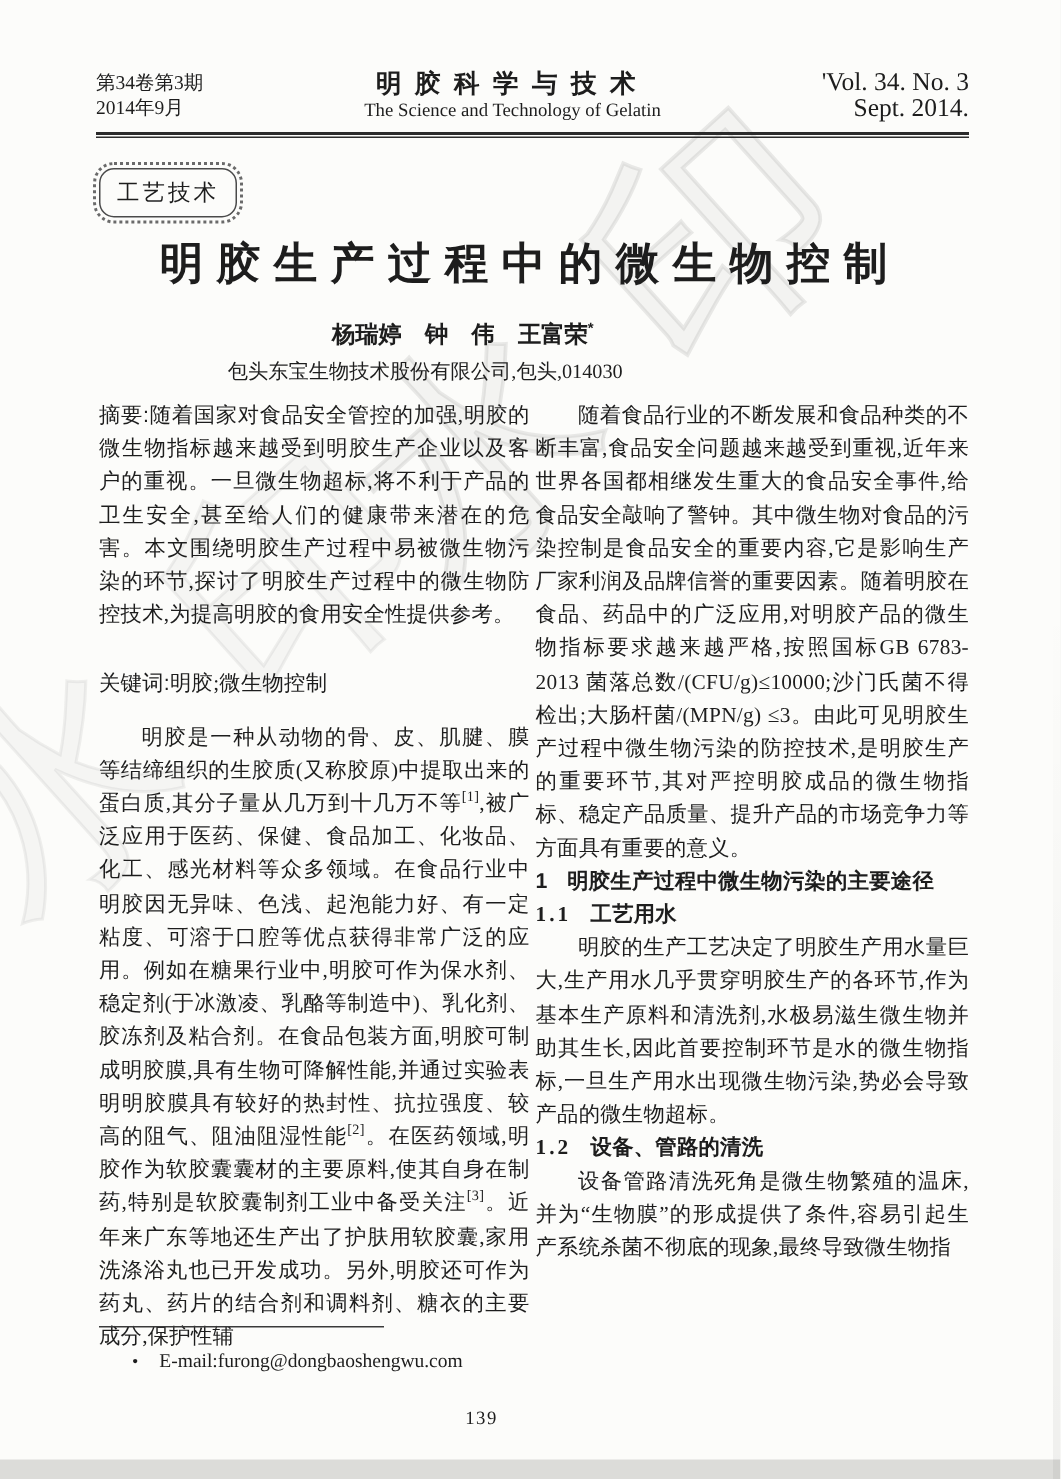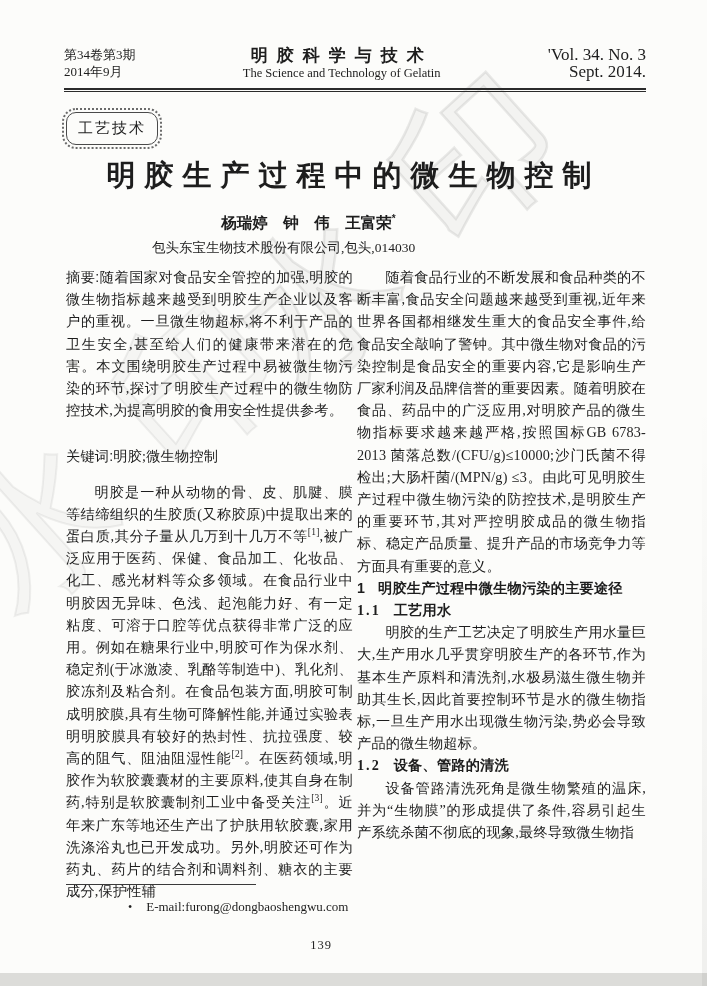--- a/index.html
+++ b/index.html
@@ -96,21 +96,20 @@
   }
   .h2 .num { margin-right:13px; letter-spacing:2px; }
   
   .foot-rule {
     position:absolute; top:884px; left:66px; width:190px;
     border-top:1.5px solid #3a3a3a; z-index:2;
   }
   .footnote {
     position:absolute; top:899px; left:88px; z-index:2;
     font-size:13px;
-    margin-left:40px;
   }
   .footnote .marker { margin-right:14px; font-size:12px; }
   .page-num {
     position:absolute; top:938px; left:0; width:642px; z-index:2;
     text-align:center; font-size:12.5px; letter-spacing:1px;
   }
 </style>
 </head>
 <body>
 

